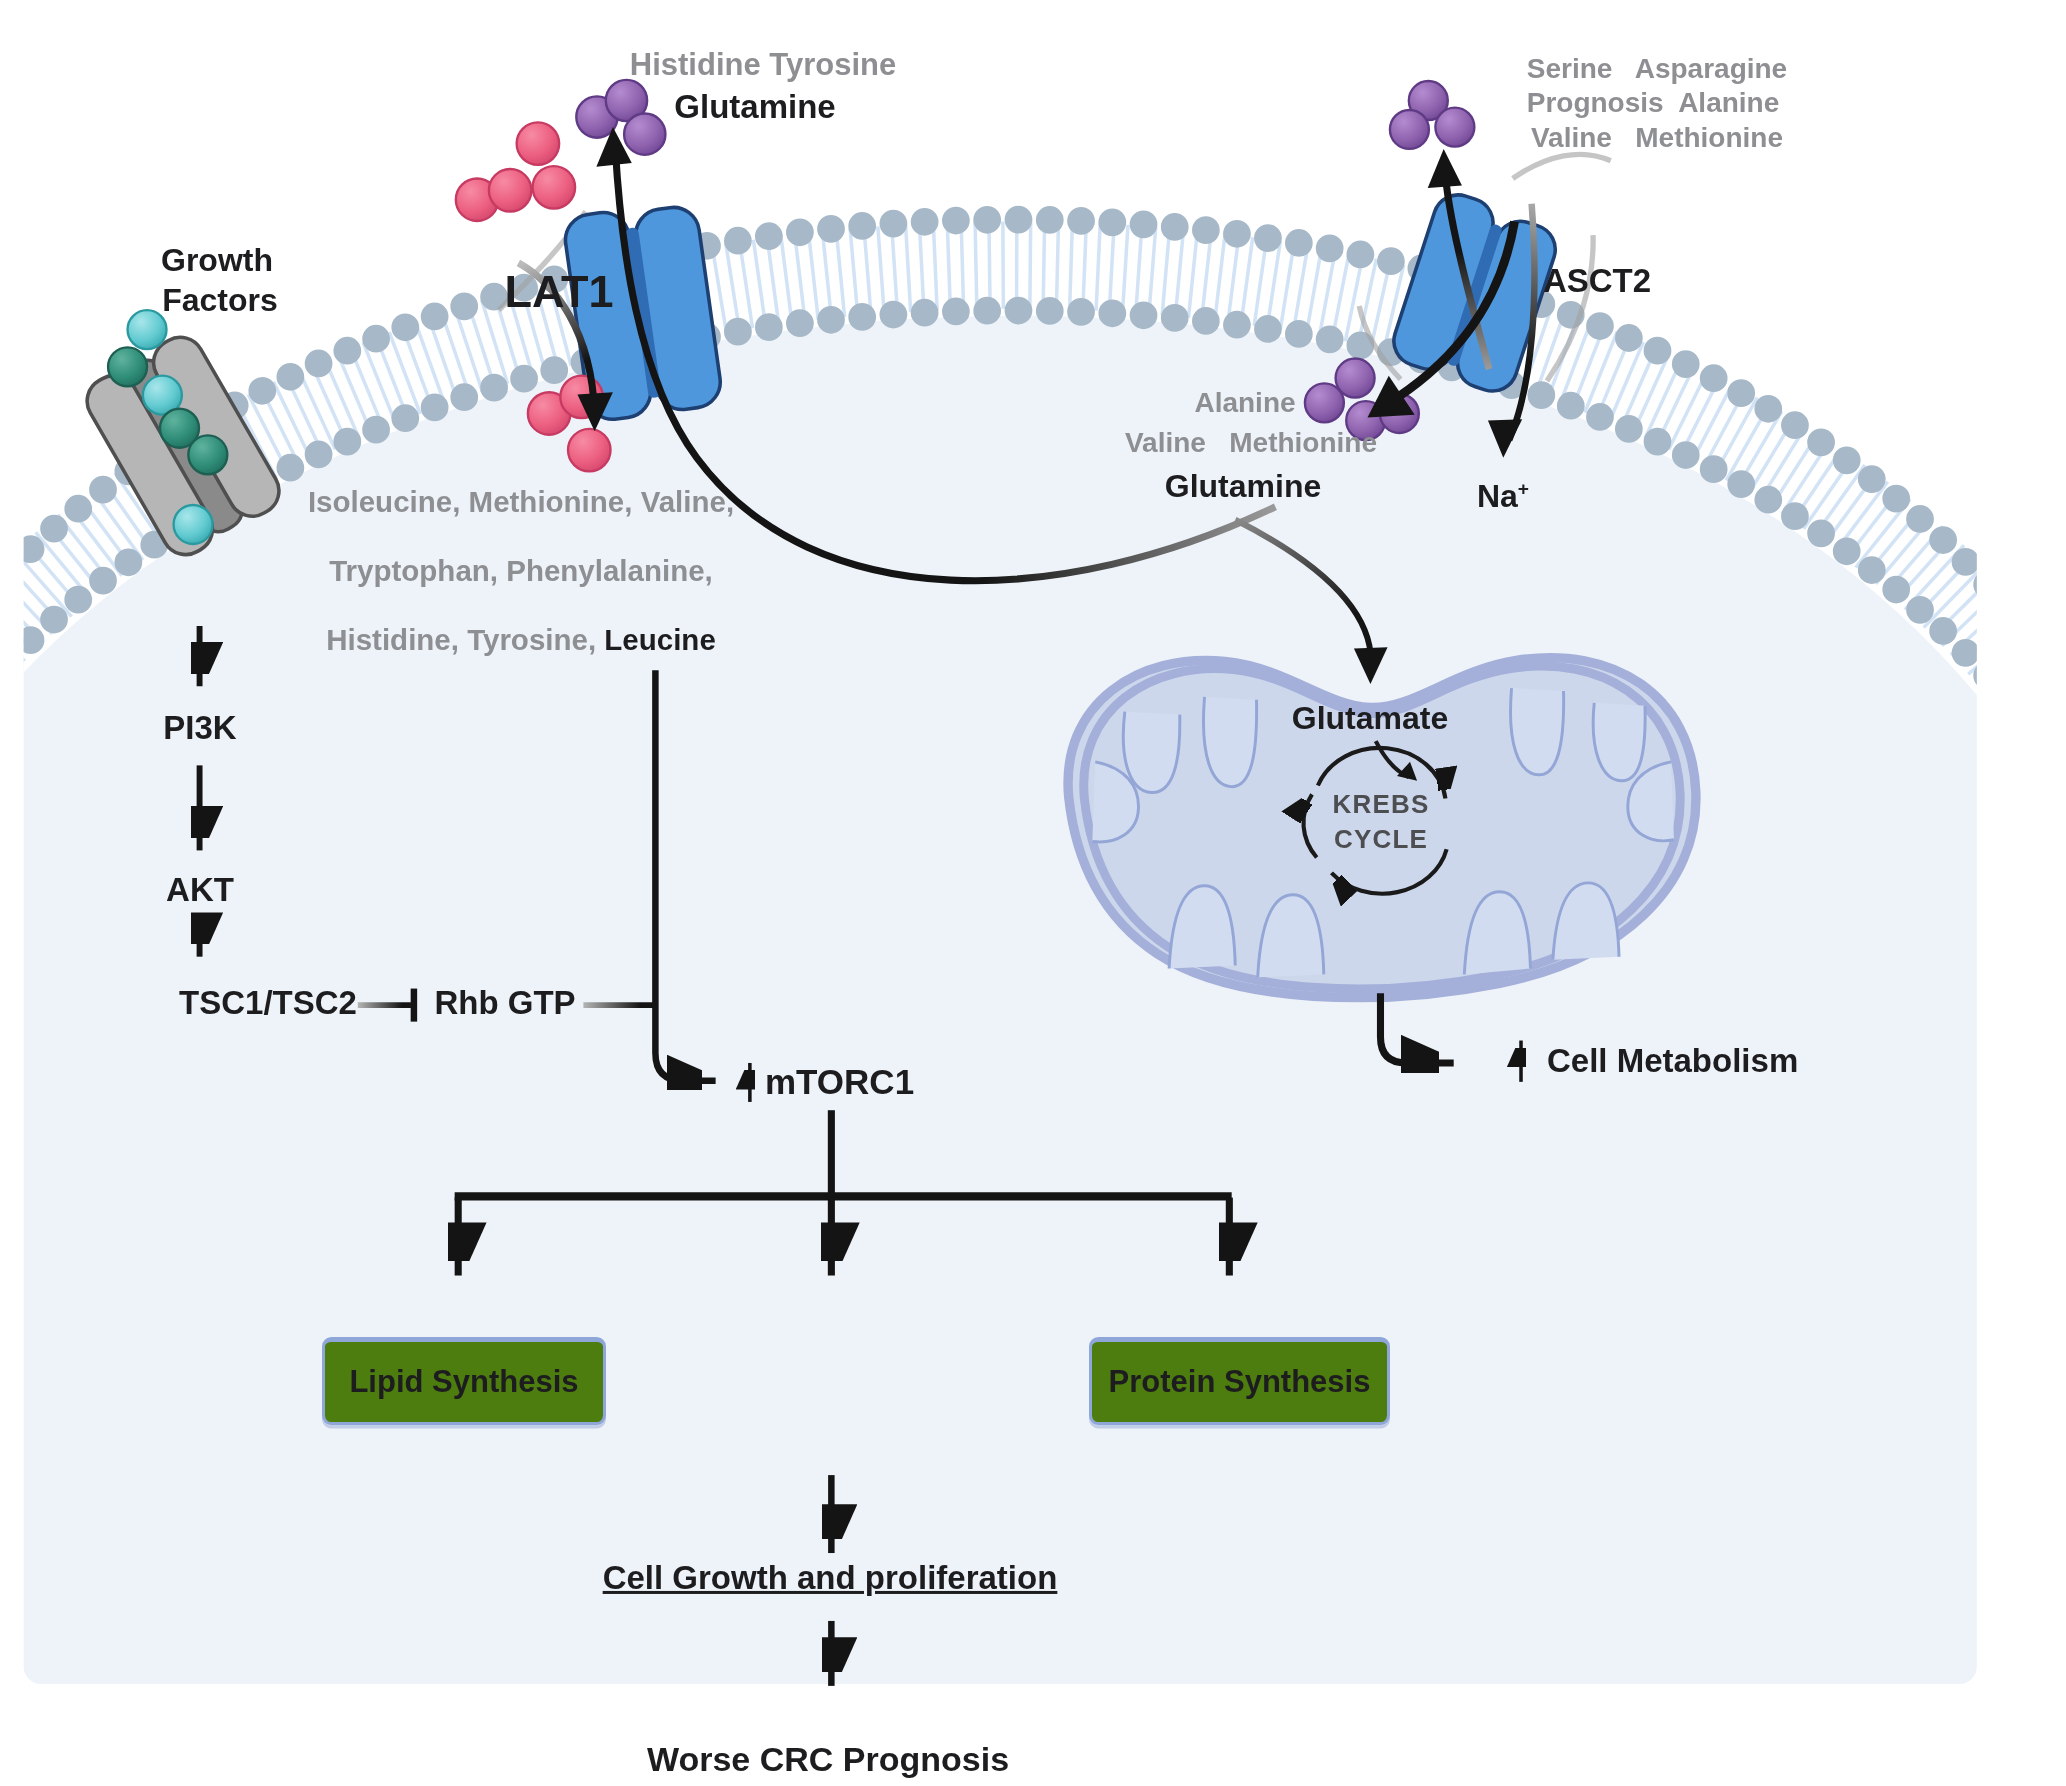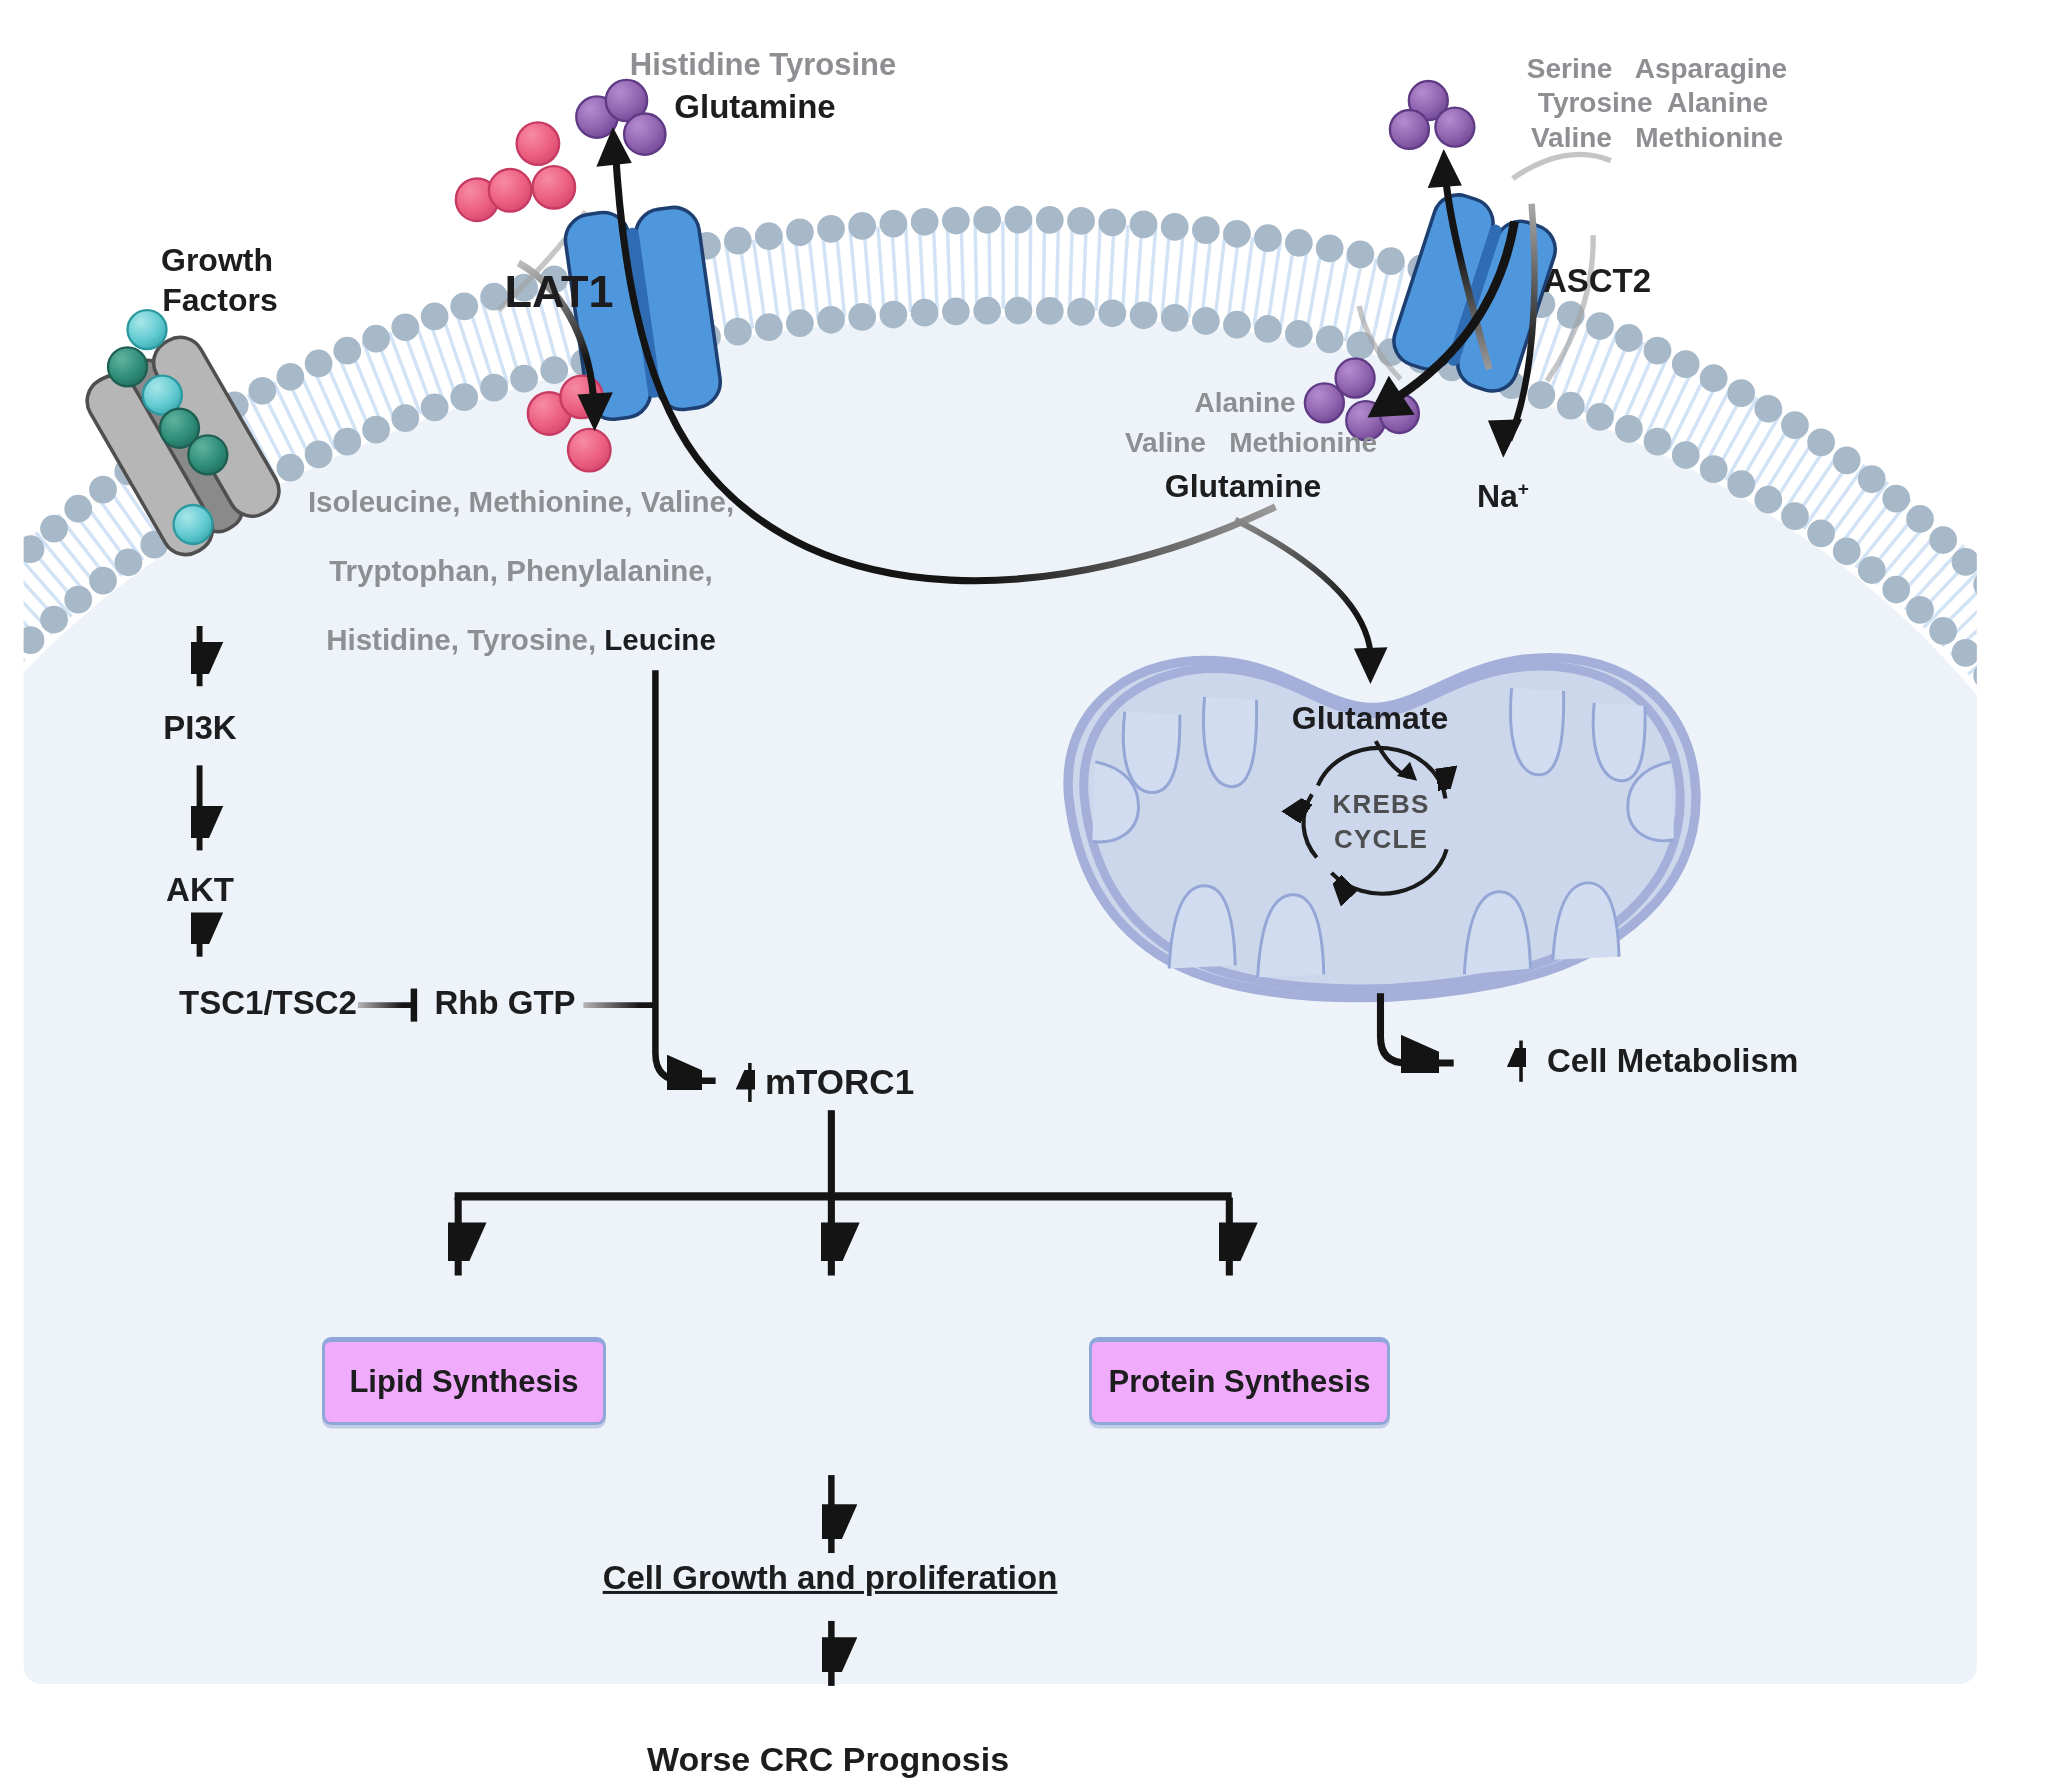--- a/index.html
+++ b/index.html
@@ -5,21 +5,21 @@
   html,body{margin:0;padding:0;background:#ffffff;}
   #stage{position:relative;width:2066px;height:1787px;background:#ffffff;overflow:hidden;
          font-family:"Liberation Sans",sans-serif;}
   #art{position:absolute;left:0;top:0;}
   .lbl{position:absolute;line-height:1.05;font-weight:700;white-space:nowrap;
        transform:translate(-50%,-55%);color:#1d1d1f;}
   .left{transform:translate(0,-55%);}
   .gray{color:#8d8f92;}
   .pre{white-space:pre;}
   .krebs{color:#4d4e50;font-weight:600;letter-spacing:1.2px;}
-  .obox{position:absolute;background:#f0abfc;border:3px solid #8fa7d8;border-top-width:5.3px;
+  .obox{position:absolute;background:#4d7c0f;border:3px solid #8fa7d8;border-top-width:5.3px;
         border-radius:9.4px;box-shadow:0 3.5px 0 #c2cde8;display:flex;flex-direction:column;
         align-items:center;justify-content:center;font-weight:700;color:#1d1d1f;}
   sup{font-size:60%;vertical-align:super;}
 </style>
 </head>
 <body>
 
 <div id="stage">
 
 <svg id="art" width="2066" height="1787" viewBox="0 0 3499 3026">
@@ -225,21 +225,21 @@
 
 <div class="lbl gray" style="left:763px;top:67px;font-size:31px;text-align:right;">Histidine Tyrosine</div>
 <div class="lbl" style="left:755px;top:109px;font-size:33px;">Glutamine</div>
 <div class="lbl" style="left:559px;top:294px;font-size:45px;">LAT1</div>
 
 <div class="lbl gray" style="left:521px;top:504px;font-size:29.5px;">Isoleucine, Methionine, Valine,</div>
 <div class="lbl gray" style="left:521px;top:573px;font-size:29.5px;">Tryptophan, Phenylalanine,</div>
 <div class="lbl gray" style="left:521px;top:642px;font-size:29.5px;"><span>Histidine, Tyrosine, </span><span style="color:#1d1d1f">Leucine</span></div>
 
 <div class="lbl gray pre" style="left:1657px;top:70px;font-size:28px;">Serine   Asparagine</div>
-<div class="lbl gray pre" style="left:1653px;top:104px;font-size:28px;">Tyrosine  Alanine</div>
+<div class="lbl gray pre" style="left:1653px;top:104px;font-size:28px;">Prognosis  Alanine</div>
 <div class="lbl gray pre" style="left:1657px;top:139px;font-size:28px;">Valine   Methionine</div>
 <div class="lbl" style="left:1597px;top:283px;font-size:33px;text-align:right;">ASCT2</div>
 
 <div class="lbl gray" style="left:1245px;top:404px;font-size:28px;">Alanine</div>
 <div class="lbl gray pre" style="left:1251px;top:444px;font-size:28px;">Valine   Methionine</div>
 <div class="lbl" style="left:1243px;top:488px;font-size:32px;">Glutamine</div>
 <div class="lbl" style="left:1503px;top:498px;font-size:32px;"><span>Na</span><sup>+</sup></div>
 
 <div class="lbl" style="left:200px;top:730px;font-size:33px;">PI3K</div>
 <div class="lbl" style="left:200px;top:892px;font-size:33px;">AKT</div>

